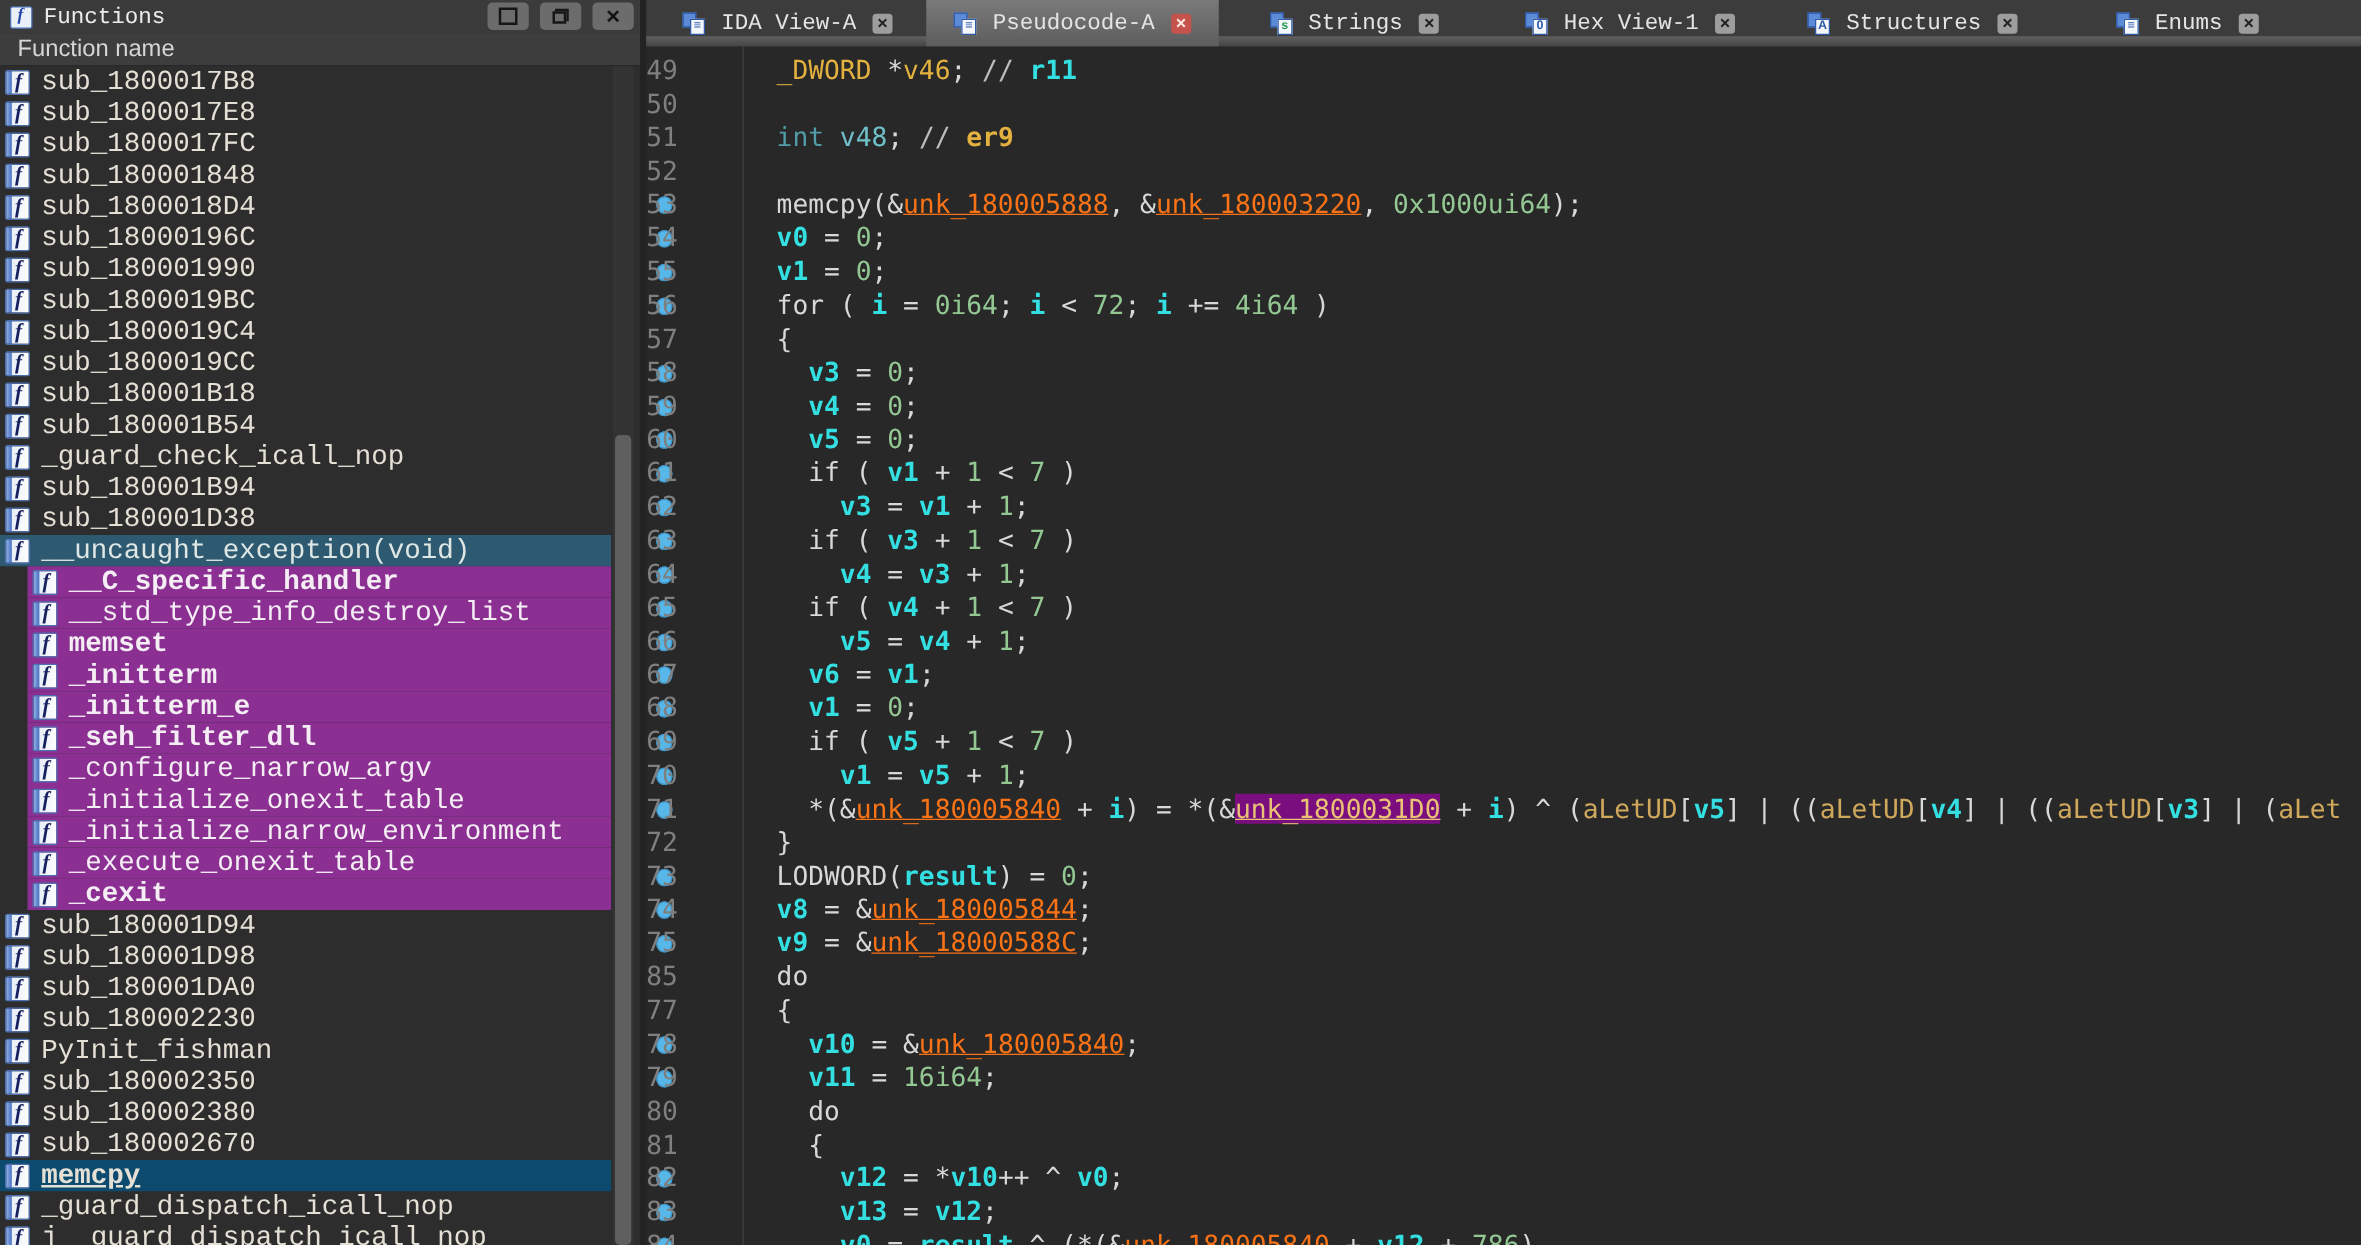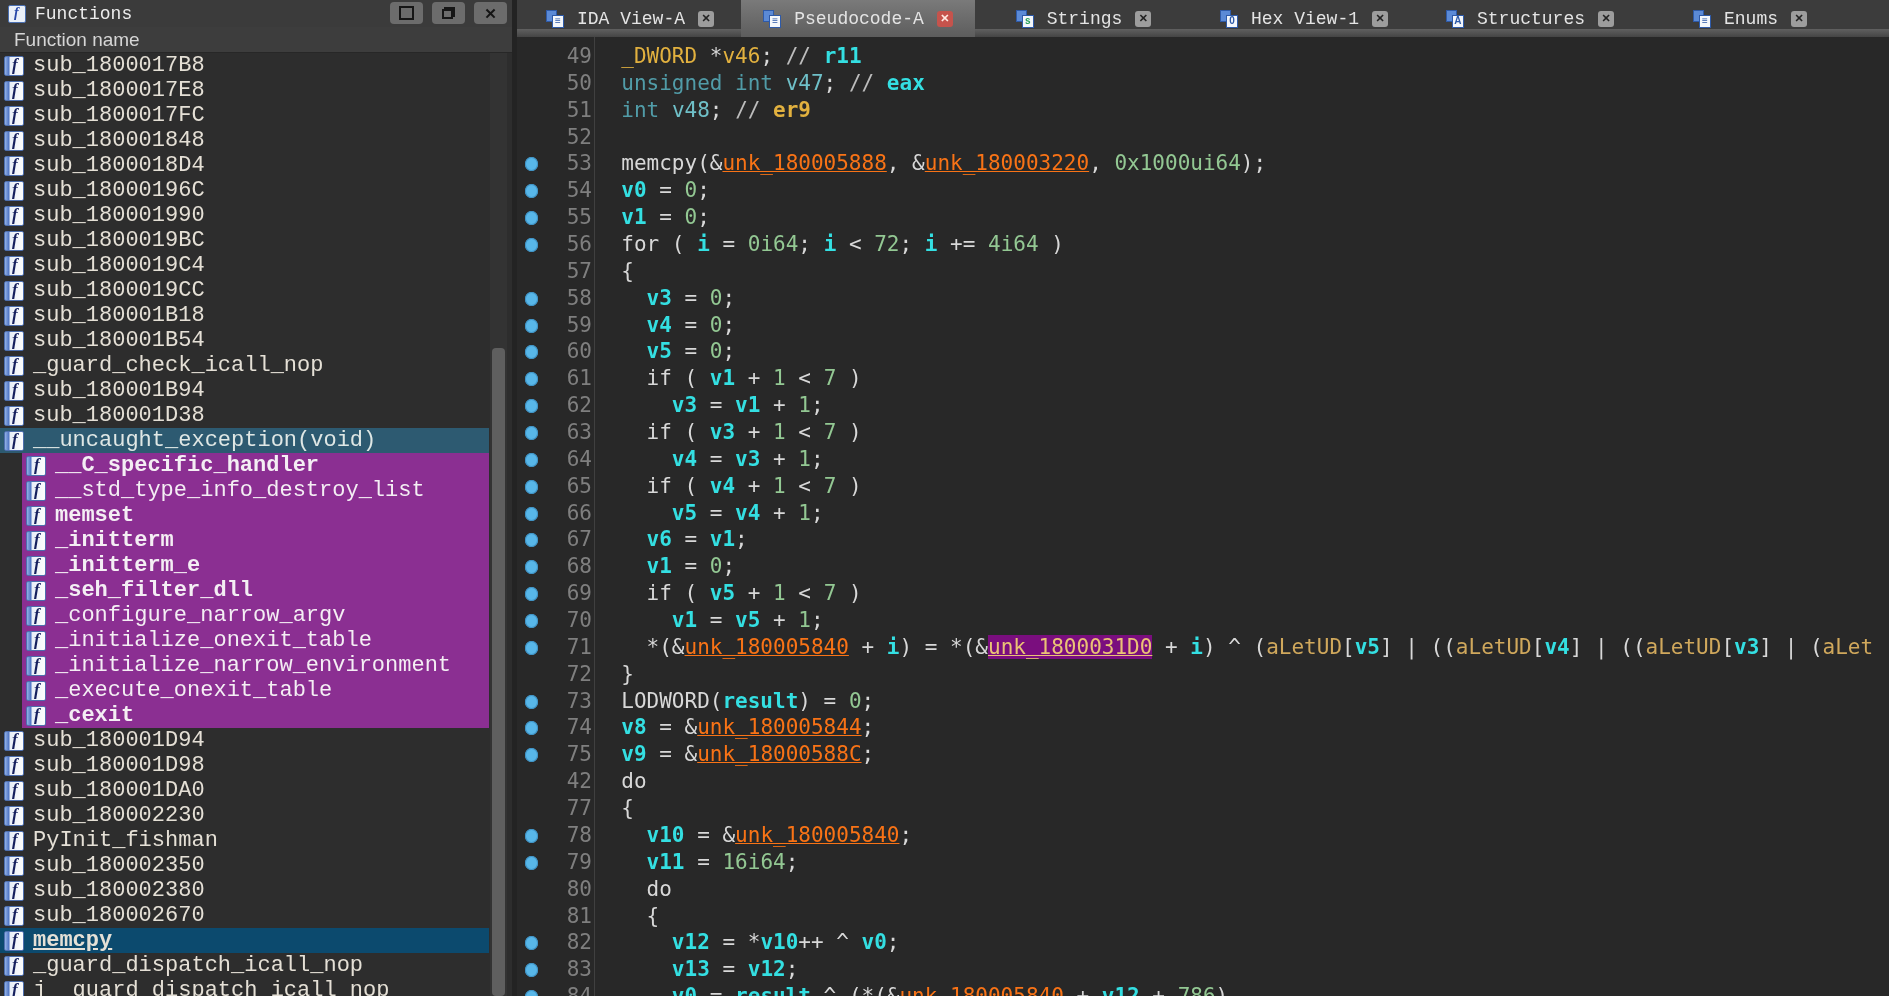--- a/index.html
+++ b/index.html
@@ -49,21 +49,21 @@
   .tico .p2{position:absolute;right:0;bottom:0;width:12px;height:13px;background:#f4f7fb;border:1px solid #2e5aa8;box-sizing:border-box;display:flex;align-items:center;justify-content:center;font-size:10px;font-weight:bold;font-family:"Liberation Sans",sans-serif;line-height:1;}
   .tclose{width:16px;height:16px;border-radius:3px;background:#9d9d9d;color:#232323;font-size:11px;font-weight:bold;display:flex;align-items:center;justify-content:center;font-family:"Liberation Sans",sans-serif;flex:none;}
   .tclose.red{background:#c5534c;color:#ffe9e2;}
 
   
   .codewrap{position:absolute;top:37px;left:0;right:0;bottom:0;overflow:hidden;font-family:"DejaVu Sans Mono",monospace;font-size:21px;}
   .numsep{position:absolute;left:77px;top:0;bottom:0;width:1px;background:#404040;}
   .lines{position:absolute;top:6px;left:0;right:0;}
   .cl{position:relative;height:26.86px;line-height:26.86px;white-space:pre;}
   .cl .bp{position:absolute;left:8px;top:7px;width:13px;height:14px;border-radius:50%;background:#58b7e9;box-shadow:inset 0 0 0 1px #3f93c6;}
-  .cl .num{position:absolute;left:0;top:0;width:75px;text-align:right;color:#7f7f7f;}
+  .cl .num{position:absolute;left:0;top:0;width:75px;color:#7f7f7f;}
   .cl .txt{position:absolute;left:79px;top:0;}
   .tk-d{color:#d8d8d8}
   .tk-k{color:#519ca8}
   .tk-vd{color:#6fc0c8}
   .tk-m{color:#e2b13f}
   .tk-v{color:#34dfe2;font-weight:bold}
   .tk-g{color:#f97316;text-decoration:underline;text-decoration-thickness:1px;}
   .tk-gh{color:#eac276;background:#7a0e7e;text-decoration:underline;text-decoration-thickness:1px;}
   .tk-s{color:#d0a85c}
   .tk-n{color:#93c893}
@@ -190,21 +190,21 @@
             </span>
             <span>Enums</span>
             <span class="tclose">✕</span>
           </div>
         </div>
     </div>
     <div class="codewrap">
       <div class="numsep"></div>
       <div class="lines">
           <div class="cl"><span class="num">49</span><span class="txt"><span class="tk-d">  </span><span class="tk-m">_DWORD</span><span class="tk-d"> *</span><span class="tk-m">v46</span><span class="tk-d">; </span><span class="tk-c">// </span><span class="tk-cr">r11</span></span></div>
-          <div class="cl"><span class="num">50</span><span class="txt"><span class="tk-d">  </span><span class="tk-k">unsigned int</span><span class="tk-d"> </span><span class="tk-vd">v47</span><span class="tk-d">; </span><span class="tk-c">// </span><span class="tk-cr">eax</span></span></div>
+          <div class="cl"><span class="num">50</span></div>
           <div class="cl"><span class="num">51</span><span class="txt"><span class="tk-d">  </span><span class="tk-k">int</span><span class="tk-d"> </span><span class="tk-vd">v48</span><span class="tk-d">; </span><span class="tk-c">// </span><span class="tk-cg">er9</span></span></div>
           <div class="cl"><span class="num">52</span><span class="txt"></span></div>
           <div class="cl"><span class="bp"></span><span class="num">53</span><span class="txt"><span class="tk-d">  memcpy(&amp;</span><span class="tk-g">unk_180005888</span><span class="tk-d">, &amp;</span><span class="tk-g">unk_180003220</span><span class="tk-d">, </span><span class="tk-n">0x1000ui64</span><span class="tk-d">);</span></span></div>
           <div class="cl"><span class="bp"></span><span class="num">54</span><span class="txt"><span class="tk-d">  </span><span class="tk-v">v0</span><span class="tk-d"> = </span><span class="tk-n">0</span><span class="tk-d">;</span></span></div>
           <div class="cl"><span class="bp"></span><span class="num">55</span><span class="txt"><span class="tk-d">  </span><span class="tk-v">v1</span><span class="tk-d"> = </span><span class="tk-n">0</span><span class="tk-d">;</span></span></div>
           <div class="cl"><span class="bp"></span><span class="num">56</span><span class="txt"><span class="tk-d">  for ( </span><span class="tk-v">i</span><span class="tk-d"> = </span><span class="tk-n">0i64</span><span class="tk-d">; </span><span class="tk-v">i</span><span class="tk-d"> &lt; </span><span class="tk-n">72</span><span class="tk-d">; </span><span class="tk-v">i</span><span class="tk-d"> += </span><span class="tk-n">4i64</span><span class="tk-d"> )</span></span></div>
           <div class="cl"><span class="num">57</span><span class="txt"><span class="tk-d">  {</span></span></div>
           <div class="cl"><span class="bp"></span><span class="num">58</span><span class="txt"><span class="tk-d">    </span><span class="tk-v">v3</span><span class="tk-d"> = </span><span class="tk-n">0</span><span class="tk-d">;</span></span></div>
           <div class="cl"><span class="bp"></span><span class="num">59</span><span class="txt"><span class="tk-d">    </span><span class="tk-v">v4</span><span class="tk-d"> = </span><span class="tk-n">0</span><span class="tk-d">;</span></span></div>
           <div class="cl"><span class="bp"></span><span class="num">60</span><span class="txt"><span class="tk-d">    </span><span class="tk-v">v5</span><span class="tk-d"> = </span><span class="tk-n">0</span><span class="tk-d">;</span></span></div>
@@ -216,21 +216,21 @@
           <div class="cl"><span class="bp"></span><span class="num">66</span><span class="txt"><span class="tk-d">      </span><span class="tk-v">v5</span><span class="tk-d"> = </span><span class="tk-v">v4</span><span class="tk-d"> + </span><span class="tk-n">1</span><span class="tk-d">;</span></span></div>
           <div class="cl"><span class="bp"></span><span class="num">67</span><span class="txt"><span class="tk-d">    </span><span class="tk-v">v6</span><span class="tk-d"> = </span><span class="tk-v">v1</span><span class="tk-d">;</span></span></div>
           <div class="cl"><span class="bp"></span><span class="num">68</span><span class="txt"><span class="tk-d">    </span><span class="tk-v">v1</span><span class="tk-d"> = </span><span class="tk-n">0</span><span class="tk-d">;</span></span></div>
           <div class="cl"><span class="bp"></span><span class="num">69</span><span class="txt"><span class="tk-d">    if ( </span><span class="tk-v">v5</span><span class="tk-d"> + </span><span class="tk-n">1</span><span class="tk-d"> &lt; </span><span class="tk-n">7</span><span class="tk-d"> )</span></span></div>
           <div class="cl"><span class="bp"></span><span class="num">70</span><span class="txt"><span class="tk-d">      </span><span class="tk-v">v1</span><span class="tk-d"> = </span><span class="tk-v">v5</span><span class="tk-d"> + </span><span class="tk-n">1</span><span class="tk-d">;</span></span></div>
           <div class="cl"><span class="bp"></span><span class="num">71</span><span class="txt"><span class="tk-d">    *(&amp;</span><span class="tk-g">unk_180005840</span><span class="tk-d"> + </span><span class="tk-v">i</span><span class="tk-d">) = *(&amp;</span><span class="tk-gh">unk_1800031D0</span><span class="tk-d"> + </span><span class="tk-v">i</span><span class="tk-d">) ^ (</span><span class="tk-s">aLetUD</span><span class="tk-d">[</span><span class="tk-v">v5</span><span class="tk-d">] | ((</span><span class="tk-s">aLetUD</span><span class="tk-d">[</span><span class="tk-v">v4</span><span class="tk-d">] | ((</span><span class="tk-s">aLetUD</span><span class="tk-d">[</span><span class="tk-v">v3</span><span class="tk-d">] | (</span><span class="tk-s">aLet</span></span></div>
           <div class="cl"><span class="num">72</span><span class="txt"><span class="tk-d">  }</span></span></div>
           <div class="cl"><span class="bp"></span><span class="num">73</span><span class="txt"><span class="tk-d">  LODWORD(</span><span class="tk-v">result</span><span class="tk-d">) = </span><span class="tk-n">0</span><span class="tk-d">;</span></span></div>
           <div class="cl"><span class="bp"></span><span class="num">74</span><span class="txt"><span class="tk-d">  </span><span class="tk-v">v8</span><span class="tk-d"> = &amp;</span><span class="tk-g">unk_180005844</span><span class="tk-d">;</span></span></div>
           <div class="cl"><span class="bp"></span><span class="num">75</span><span class="txt"><span class="tk-d">  </span><span class="tk-v">v9</span><span class="tk-d"> = &amp;</span><span class="tk-g">unk_18000588C</span><span class="tk-d">;</span></span></div>
-          <div class="cl"><span class="num">42</span><span class="txt"><span class="tk-d">  do</span></span></div>
+          <div class="cl"><span class="num">85</span><span class="txt"><span class="tk-d">  do</span></span></div>
           <div class="cl"><span class="num">77</span><span class="txt"><span class="tk-d">  {</span></span></div>
           <div class="cl"><span class="bp"></span><span class="num">78</span><span class="txt"><span class="tk-d">    </span><span class="tk-v">v10</span><span class="tk-d"> = &amp;</span><span class="tk-g">unk_180005840</span><span class="tk-d">;</span></span></div>
           <div class="cl"><span class="bp"></span><span class="num">79</span><span class="txt"><span class="tk-d">    </span><span class="tk-v">v11</span><span class="tk-d"> = </span><span class="tk-n">16i64</span><span class="tk-d">;</span></span></div>
           <div class="cl"><span class="num">80</span><span class="txt"><span class="tk-d">    do</span></span></div>
           <div class="cl"><span class="num">81</span><span class="txt"><span class="tk-d">    {</span></span></div>
           <div class="cl"><span class="bp"></span><span class="num">82</span><span class="txt"><span class="tk-d">      </span><span class="tk-v">v12</span><span class="tk-d"> = *</span><span class="tk-v">v10</span><span class="tk-d">++ ^ </span><span class="tk-v">v0</span><span class="tk-d">;</span></span></div>
           <div class="cl"><span class="bp"></span><span class="num">83</span><span class="txt"><span class="tk-d">      </span><span class="tk-v">v13</span><span class="tk-d"> = </span><span class="tk-v">v12</span><span class="tk-d">;</span></span></div>
           <div class="cl"><span class="bp"></span><span class="num">84</span><span class="txt"><span class="tk-d">      </span><span class="tk-v">v0</span><span class="tk-d"> = </span><span class="tk-v">result</span><span class="tk-d"> ^ (*(&amp;</span><span class="tk-g">unk_180005840</span><span class="tk-d"> + </span><span class="tk-v">v12</span><span class="tk-d"> + </span><span class="tk-n">786</span><span class="tk-d">)</span></span></div>
         </div>
     </div>

